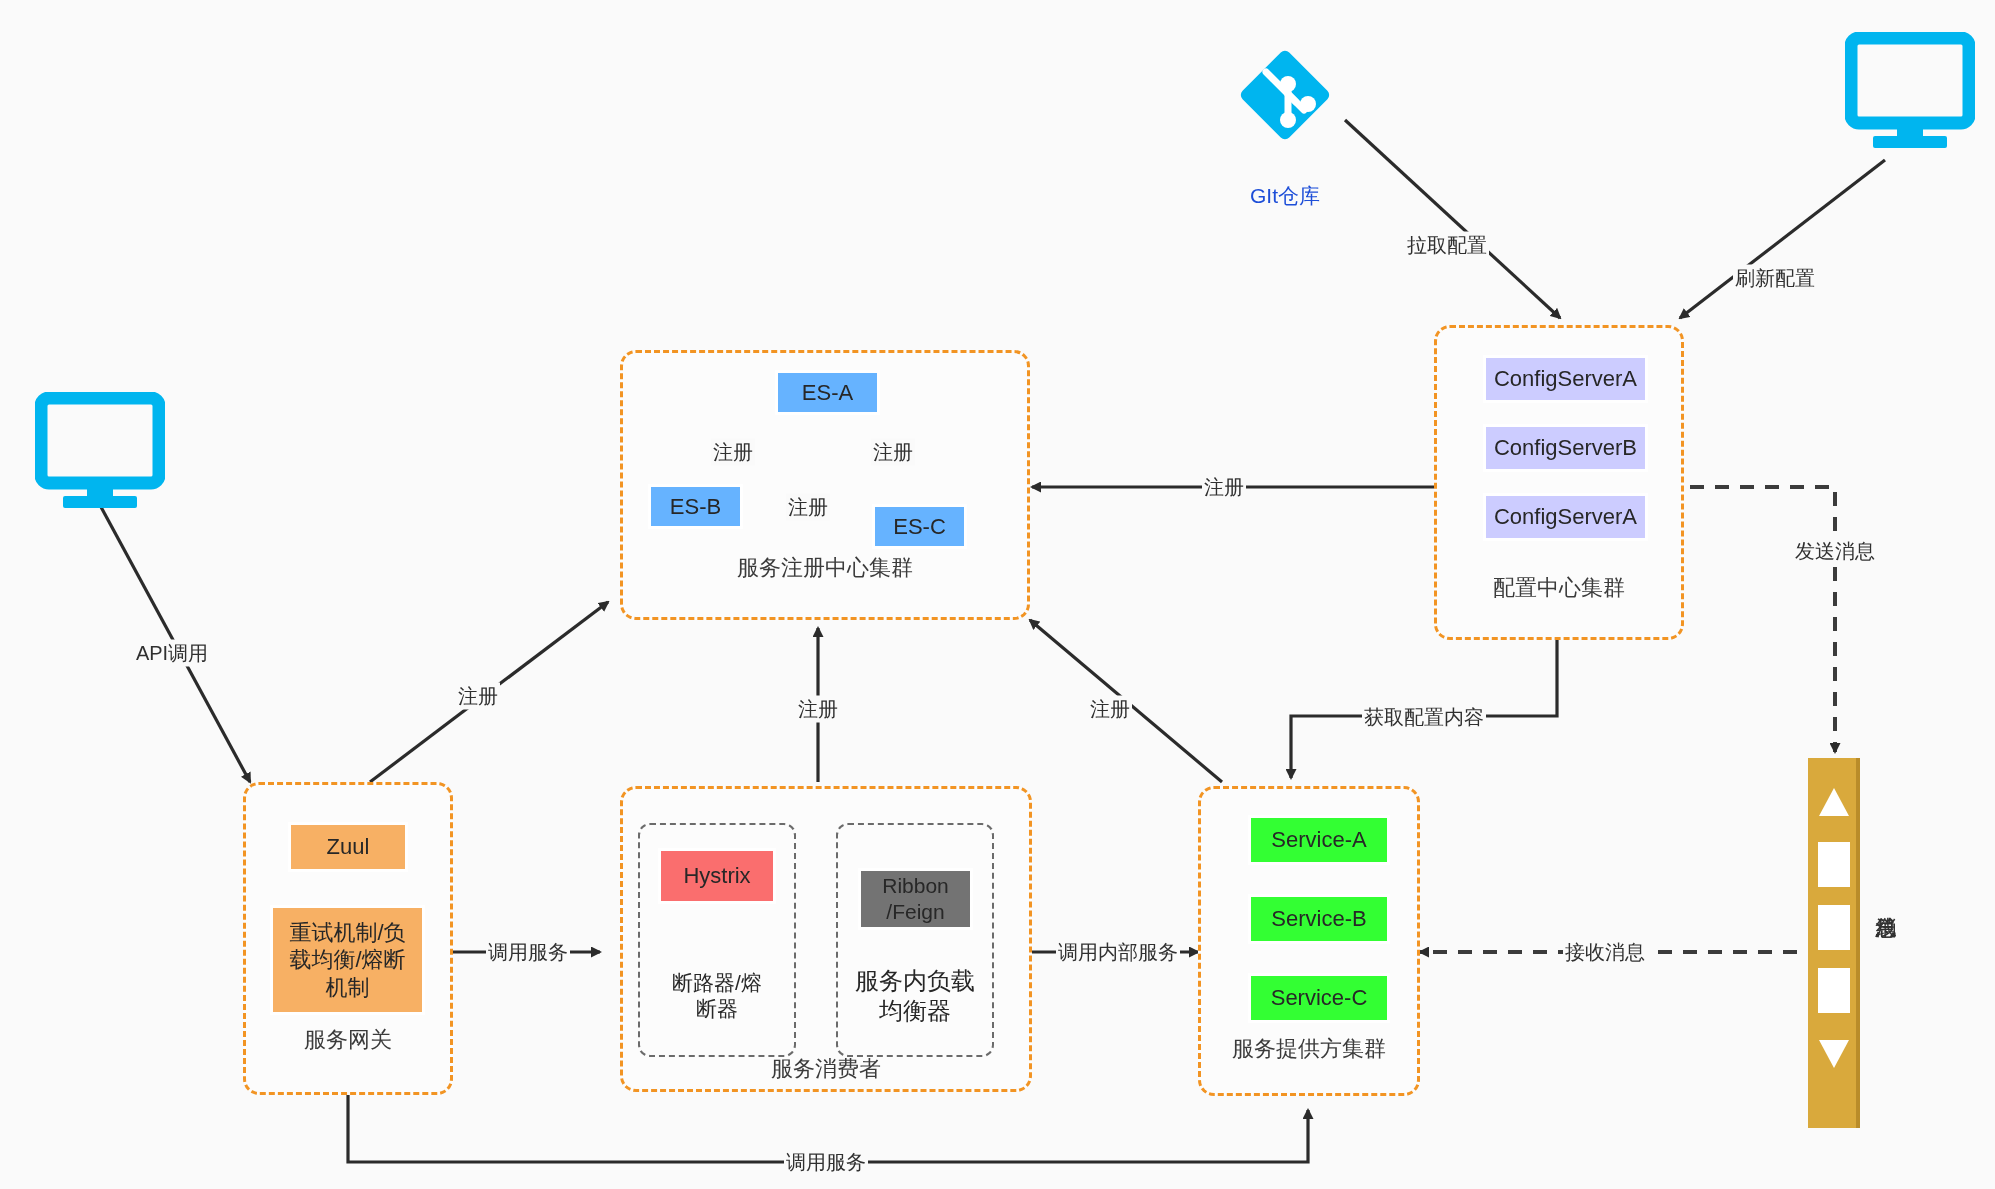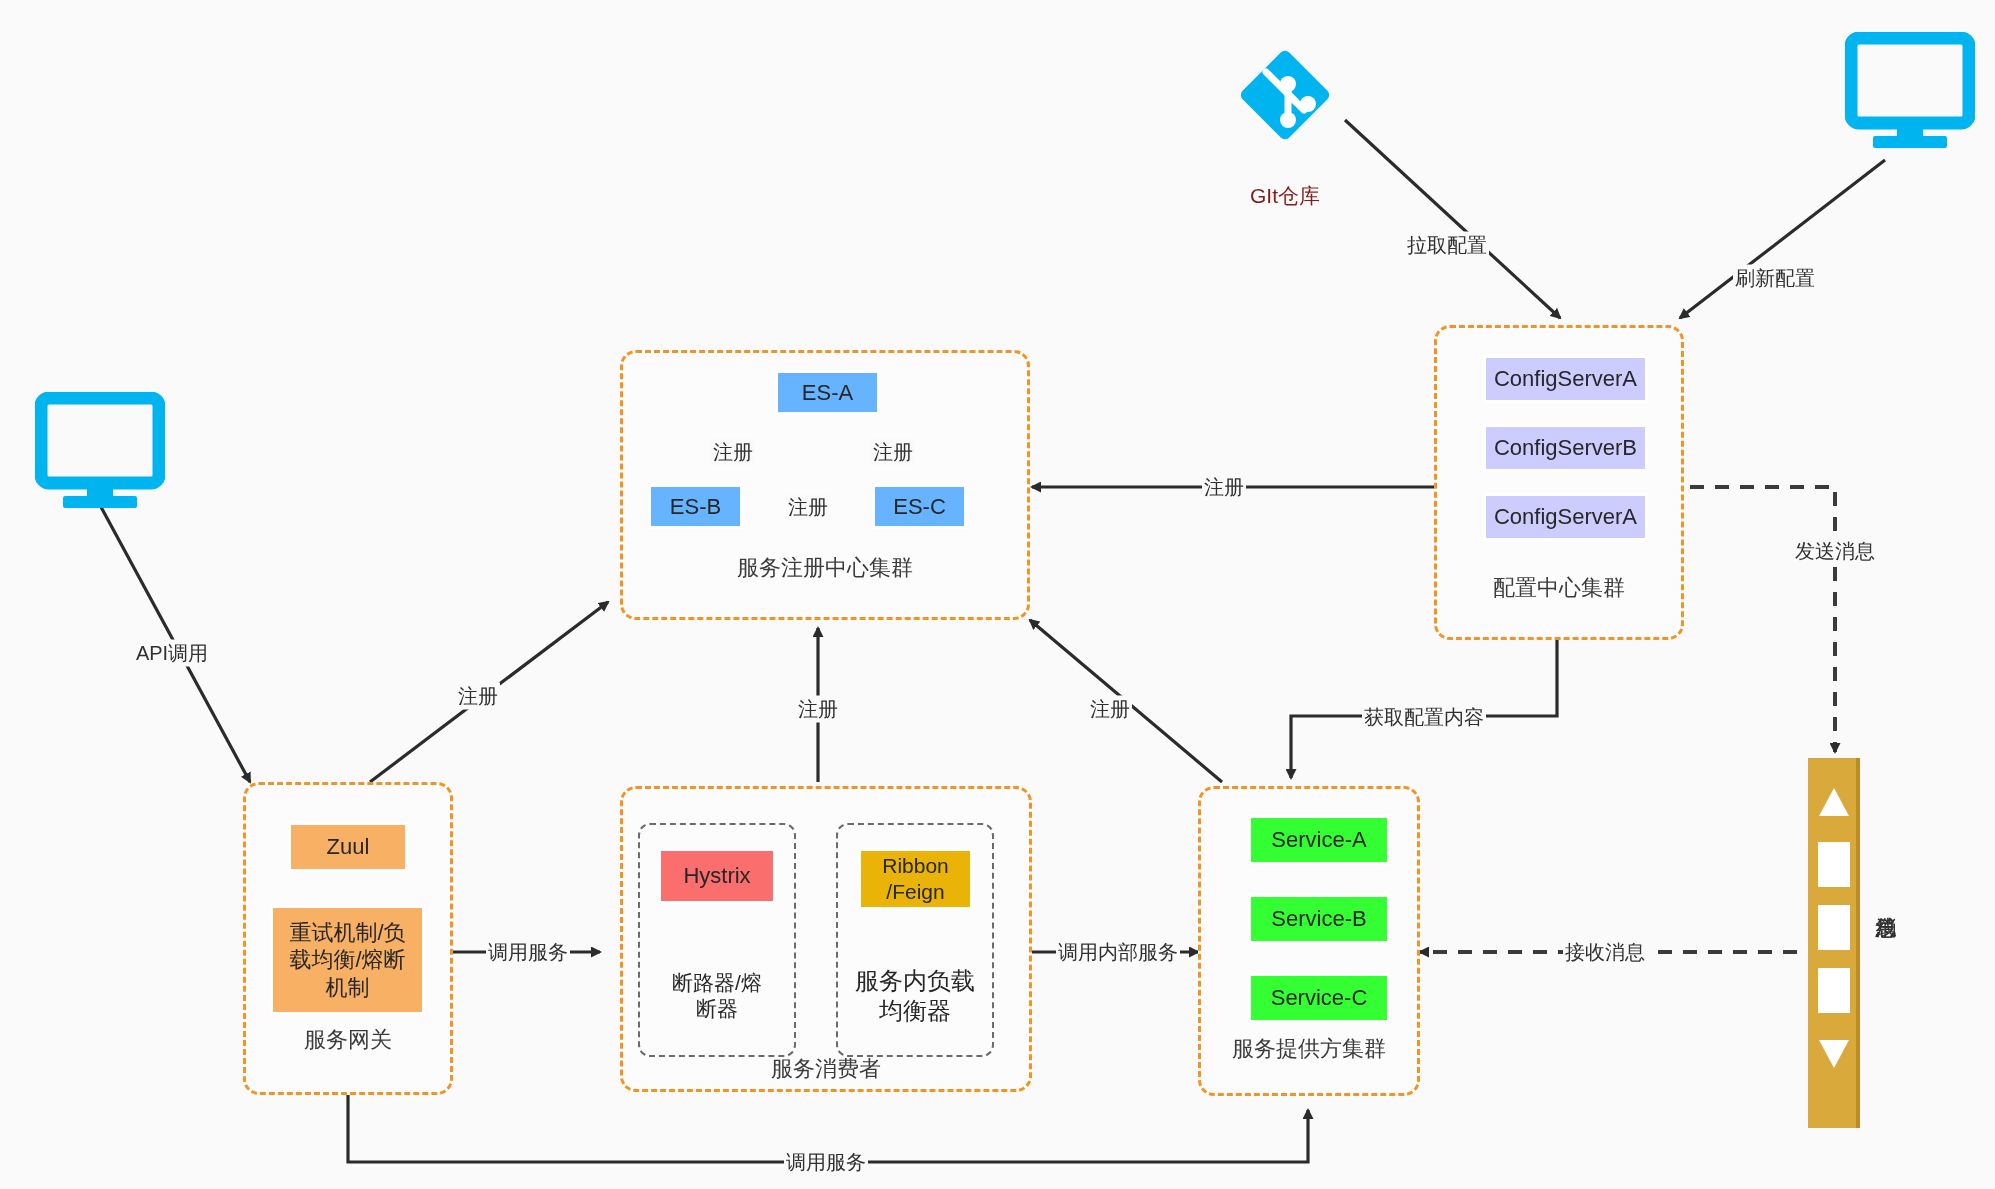--- a/index.html
+++ b/index.html
@@ -63,41 +63,41 @@
     line-height: 1.25;
     border: 3px solid #ffffff;
     box-sizing: border-box;
     white-space: pre-line;
   }
   .chip.blue   { background: #66b3ff; }
   .chip.purple { background: #ccccff; }
   .chip.green  { background: #33ff33; }
   .chip.orange { background: #f7b064; }
   .chip.red    { background: #fa6e6e; }
-  .chip.cyan   { background: #eab308; }
+  .chip.cyan   { background: #737373; margin-top: 20px; }
   .chip.plain  { background: #fcfcfc; border-color: transparent; }
 
   
   .elabel {
     position: absolute;
     background: #fafafa;
     color: #303030;
     font-size: 20px;
     white-space: nowrap;
     padding: 0 2px;
     transform: translate(-50%, -50%);
   }
 
   
   .icon { position: absolute; }
   .icon-label {
     position: absolute;
     left: 0; right: 0;
     text-align: center;
-    color: #7f1d1d;
+    color: #1d4ed8;
     font-size: 21px;
     white-space: nowrap;
   }
 
   
   .bus {
     position: absolute;
     background: #d9a93c;
     border-right: 4px solid #b98c2a;
     box-sizing: border-box;
@@ -202,21 +202,21 @@
       <rect x="52" y="91" width="26" height="16" fill="#00b5ef"></rect>
       <rect x="28" y="104" width="74" height="12" rx="2" fill="#00b5ef"></rect>
     </svg>
   </div>
 
   <div class="cluster" style="left:620px; top:350px; width:410px; height:270px;">
     <div class="cluster-label" style="top:200px;">服务注册中心集群</div>
   </div>
   <div class="chip blue" style="left:775px; top:370px; width:105px; height:45px;">ES-A</div>
   <div class="chip blue" style="left:648px; top:484px; width:95px; height:45px;">ES-B</div>
-  <div class="chip blue" style="left:872px; top:484px; width:95px; height:45px;">ES-C</div>
+  <div class="chip blue" style="left:872px; top:504px; width:95px; height:45px;">ES-C</div>
   <div class="elabel" style="left:733px; top:452px;">注册</div>
   <div class="elabel" style="left:893px; top:452px;">注册</div>
   <div class="elabel" style="left:808px; top:507px;">注册</div>
 
   <div class="cluster" style="left:1434px; top:325px; width:250px; height:315px;">
     <div class="cluster-label" style="top:245px;">配置中心集群</div>
   </div>
   <div class="chip purple" style="left:1483px; top:355px; width:165px; height:48px;">ConfigServerA</div>
   <div class="chip purple" style="left:1483px; top:424px; width:165px; height:48px;">ConfigServerB</div>
   <div class="chip purple" style="left:1483px; top:493px; width:165px; height:48px;">ConfigServerA</div>

